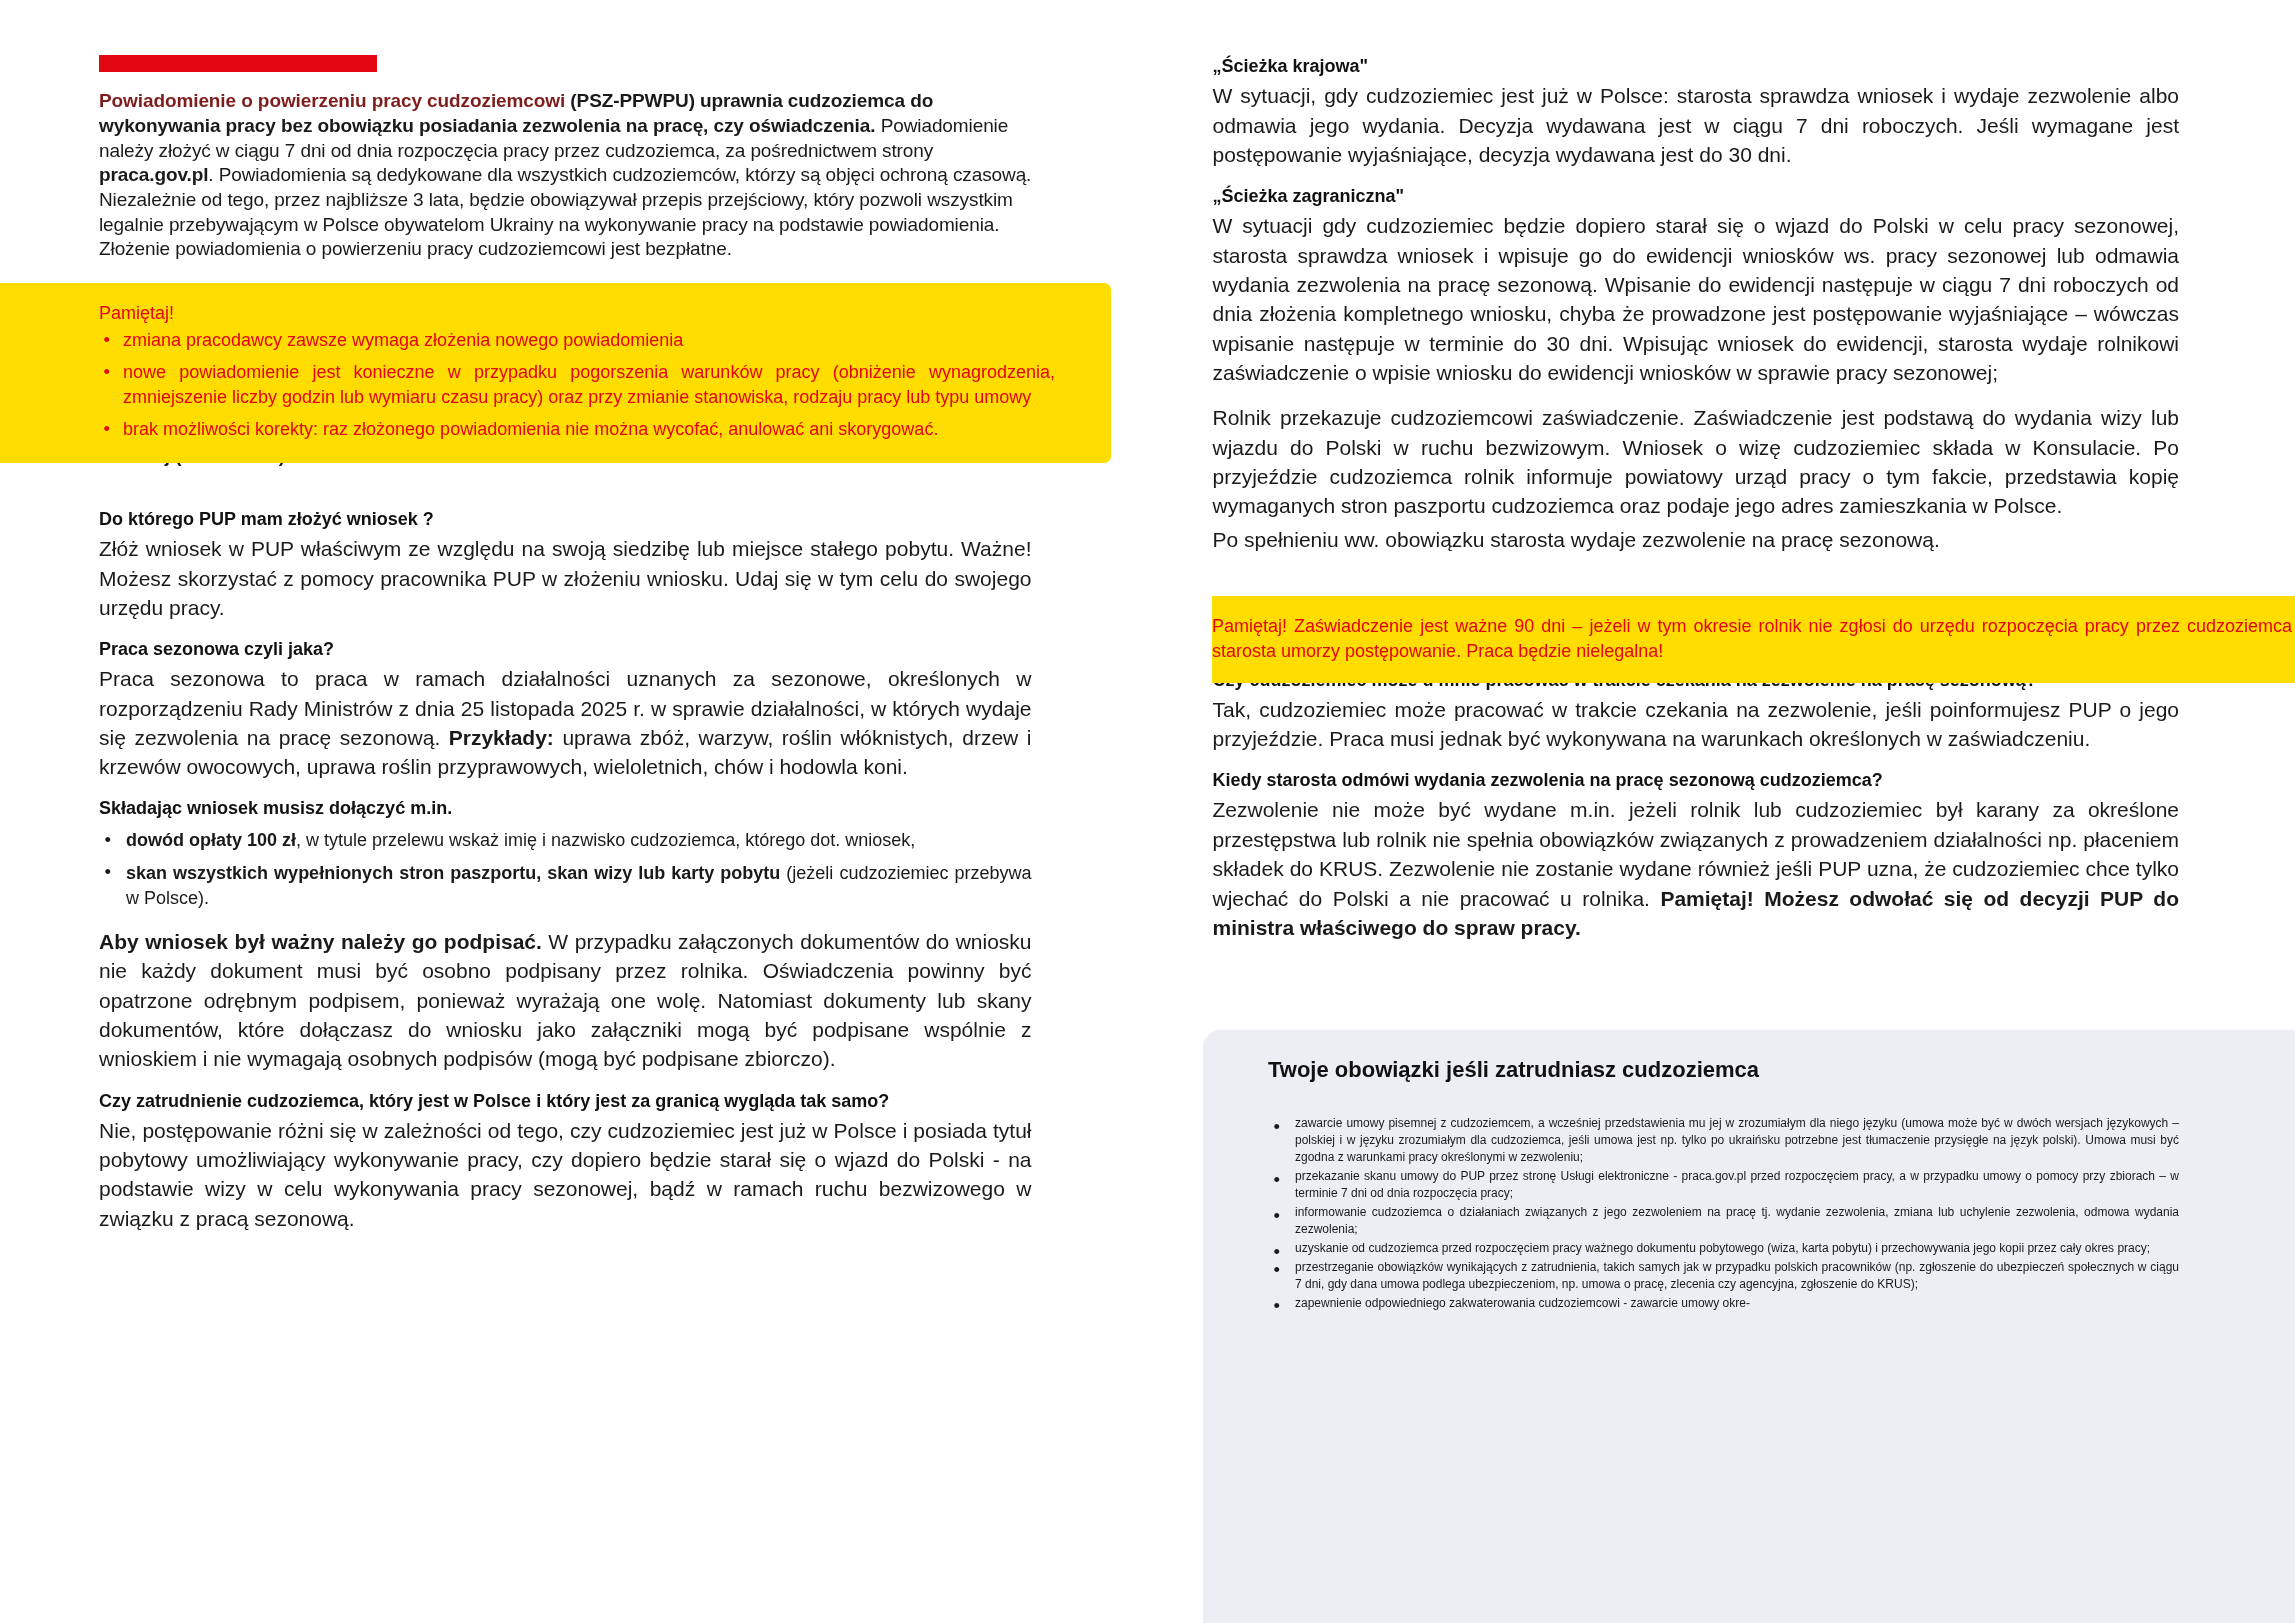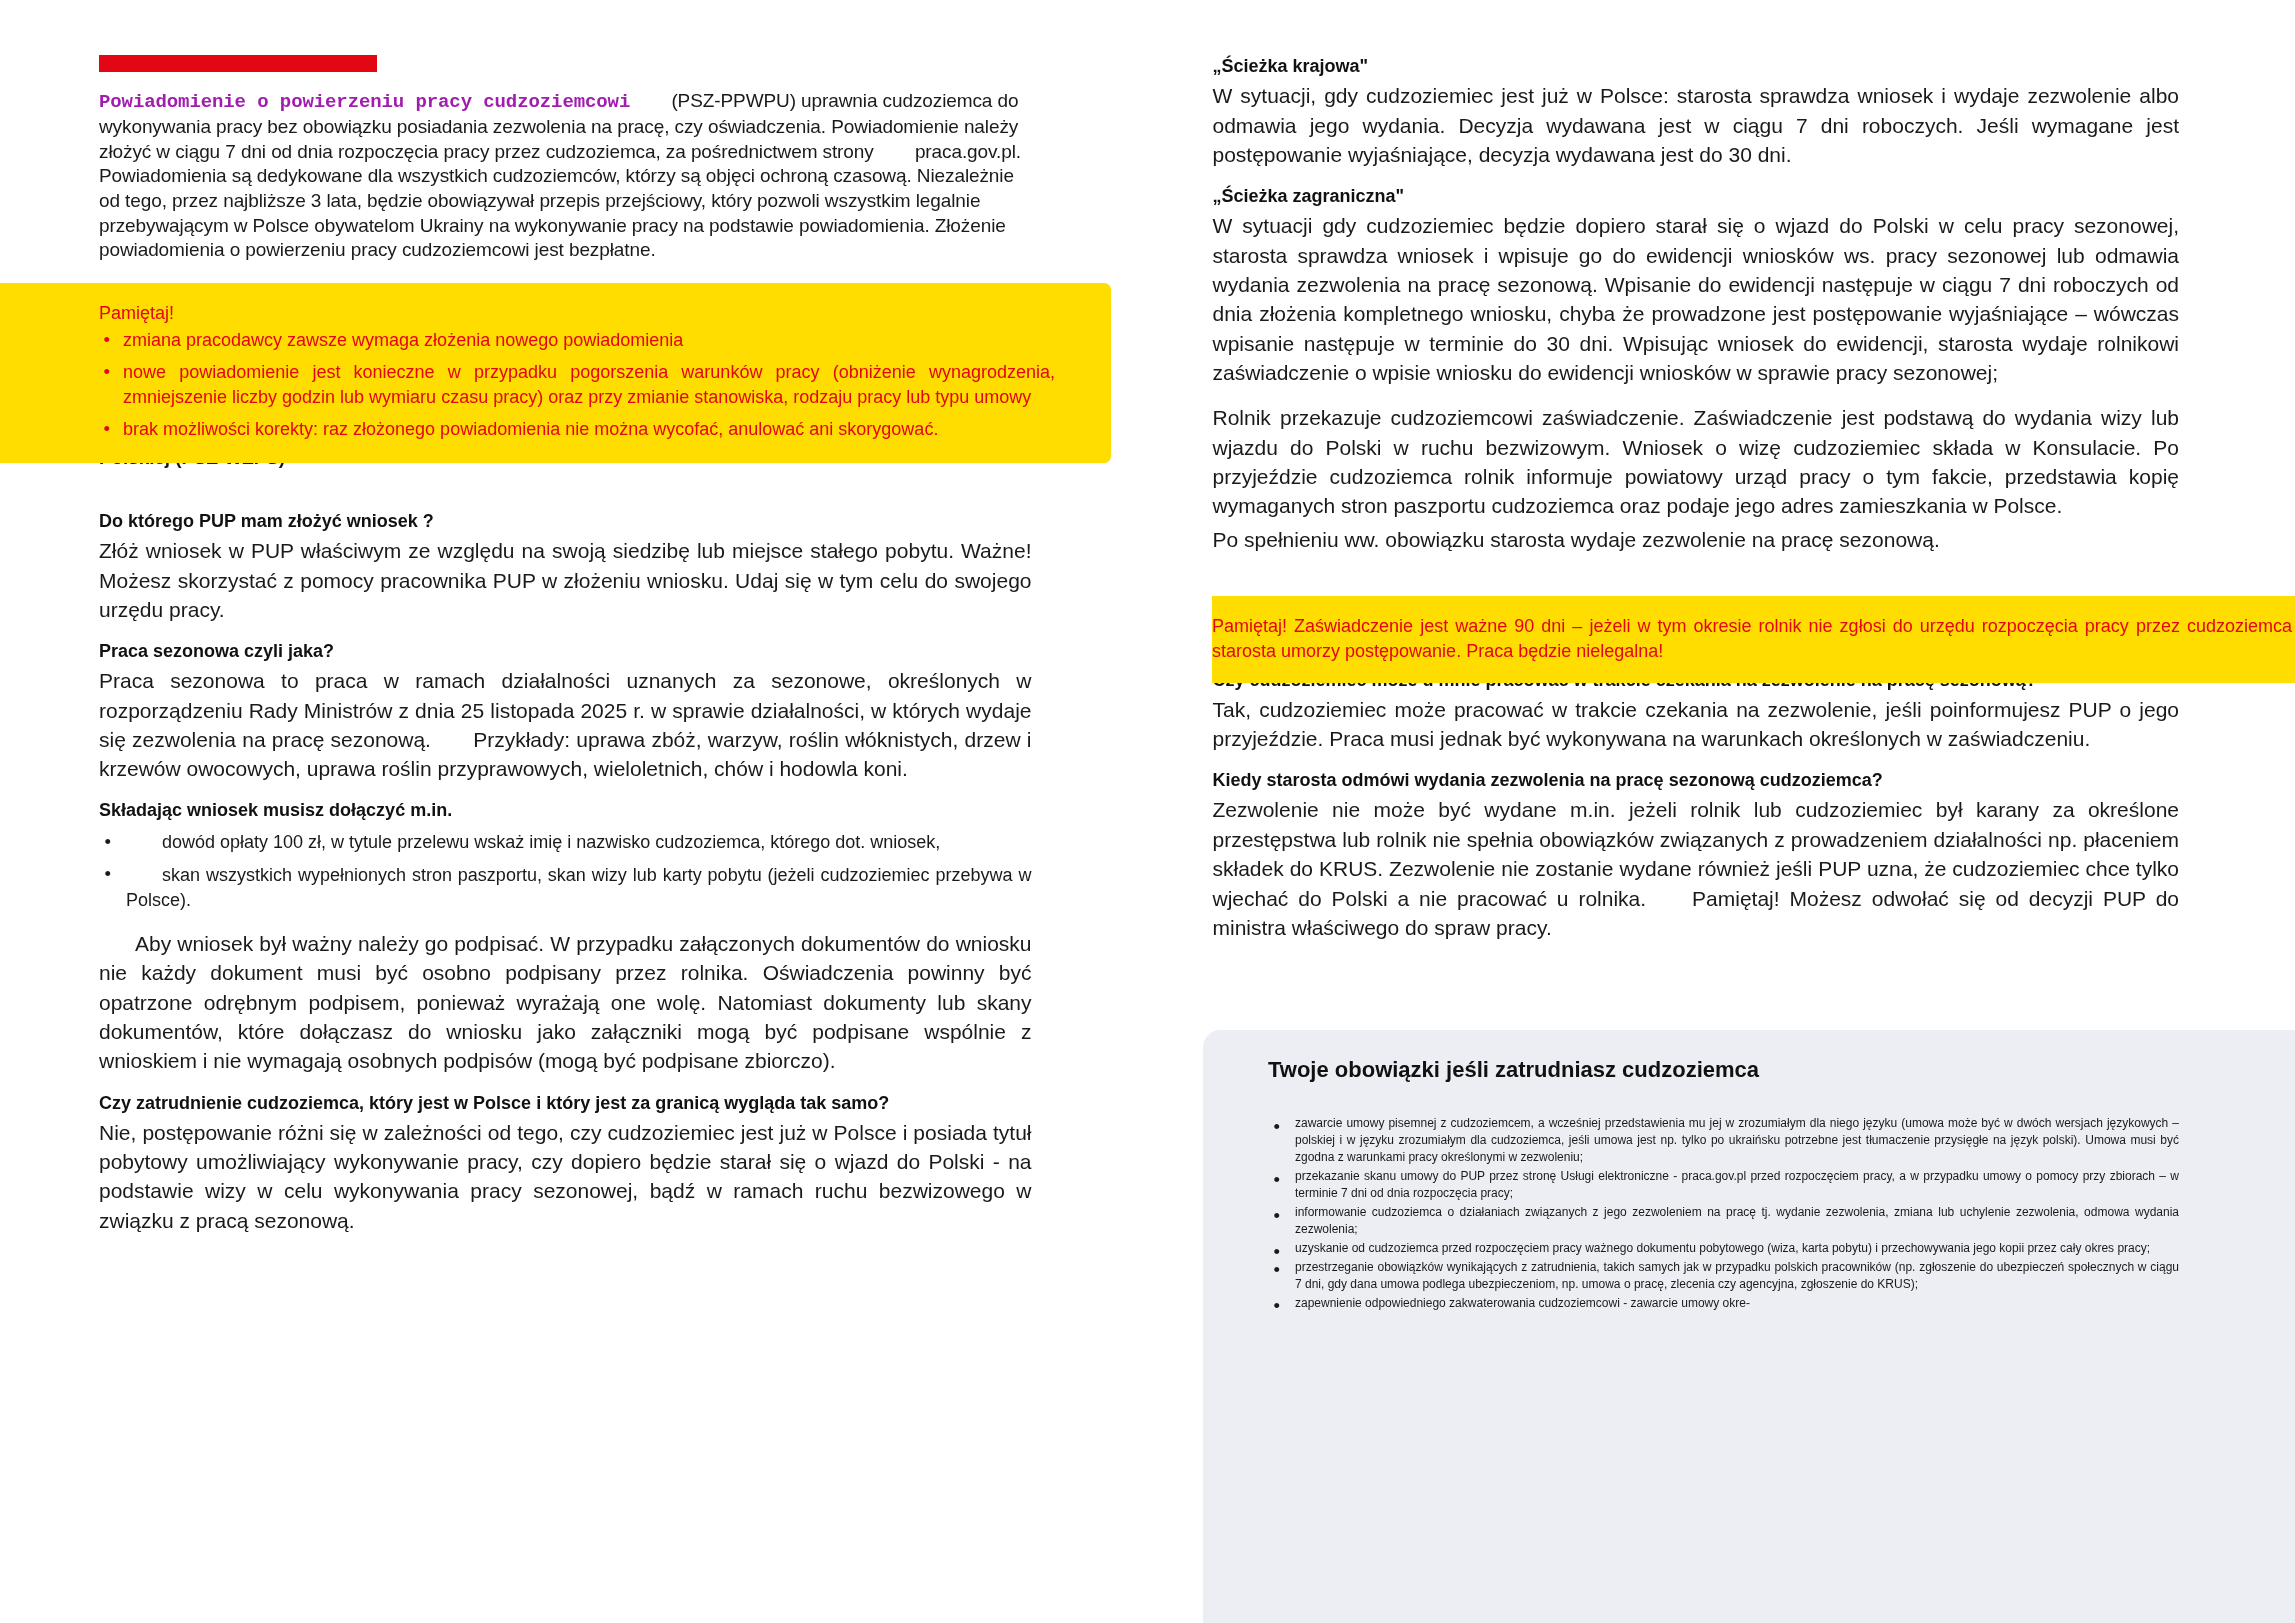--- a/index.html
+++ b/index.html
@@ -33,40 +33,40 @@
   }
 
   h2.section-head{
     font-size:19px;
     font-weight:700;
     line-height:1.30;
     margin:0 0 18.5px 0;
     color:#1a1a1a;
     letter-spacing:-0.1px;
   }
-  h2.section-head .hl{color:#a21caf;font-family:Liberation Mono, monospace;}
+  h2.section-head .hl{color:#7f1d1d;}
 
   h3.sub-head{
     font-size:18px;
     font-weight:700;
     line-height:1.30;
     margin:0 0 2.8px 0;
     color:#111;
   }
 
   p.body{
     font-size:21px;
     line-height:1.40;
     margin:0 0 15.7px 0;
     text-align:justify;
     color:#1a1a1a;
     hyphens:auto;
   }
   p.body.tight{margin-bottom:4.6px;}
-  b{font-weight:400;margin-left:36px;}
+  b{font-weight:700;}
 
   
   .yellow-box{
     background:#ffdd00;
     color:#e30613;
     font-weight:400;
     box-sizing:border-box;
   }
   .yb-left{
     position:absolute;

